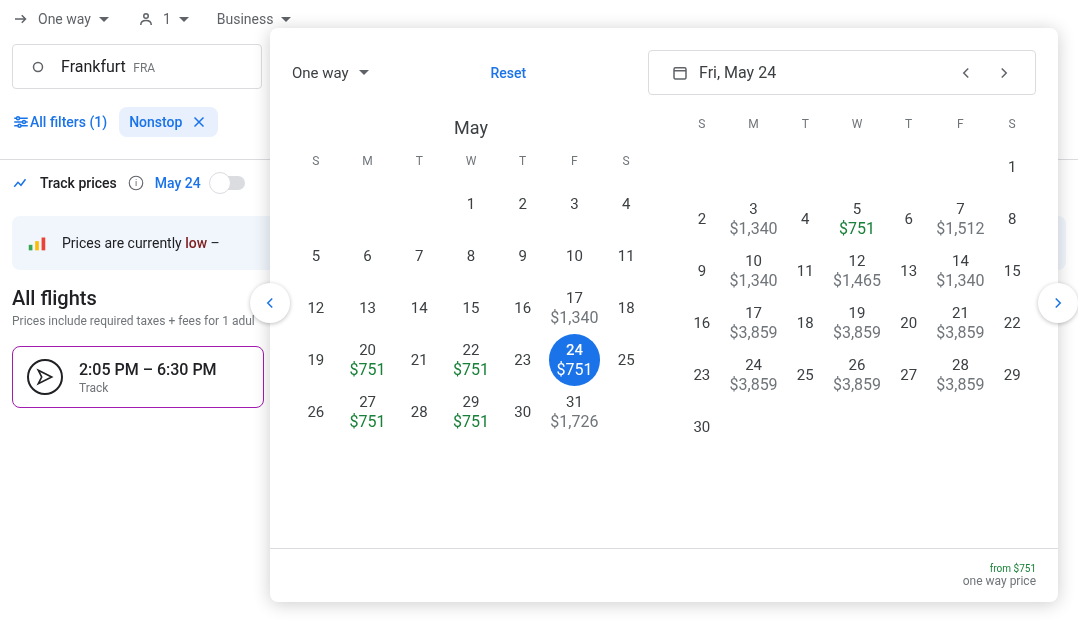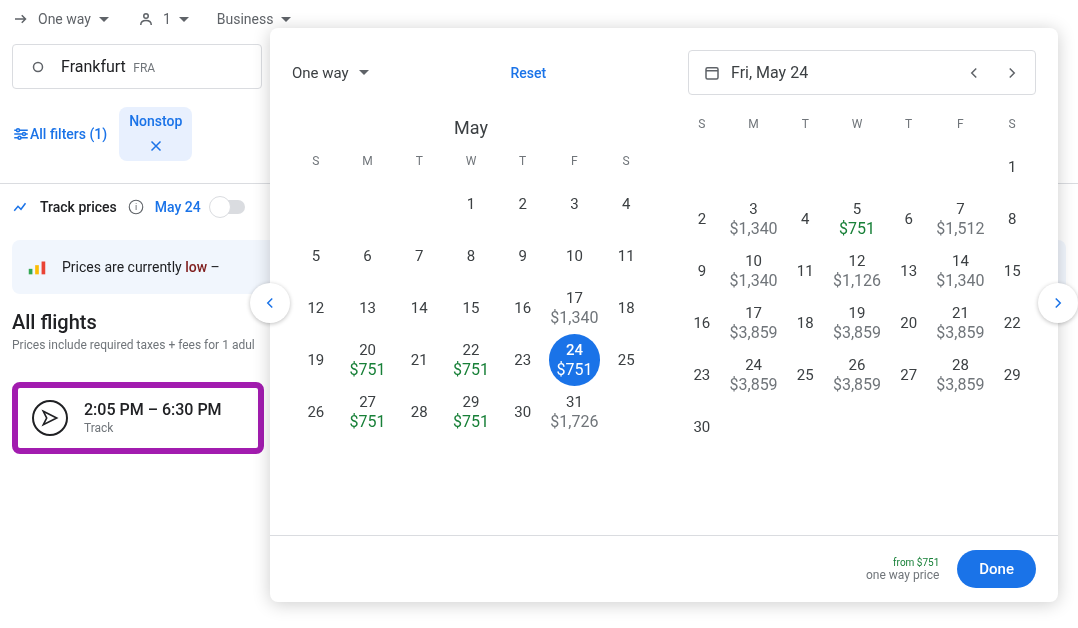--- a/index.html
+++ b/index.html
@@ -9,47 +9,47 @@
 .topbar { padding: 10px 12px; gap: 28px; }
 .dropdown { display: flex; align-items: center; gap: 8px; color: #5f6368; cursor: pointer; }
 .dropdown svg { fill: #5f6368; }
 
 .origin-box { margin: 6px 12px; border: 1px solid #dadce0; border-radius: 4px; padding: 12px 16px; display: flex; align-items: center; gap: 14px; width: 250px; }
 .origin-box .city { font-size: 16px; color: #202124; }
 .origin-box .code { font-size: 12px; color: #70757a; margin-left: 4px; }
 
 .filters { padding: 12px; gap: 12px; }
 .filter-all { color: #1a73e8; display: flex; align-items: center; font-weight: 500; }
-.chip { background: #e8f0fe; color: #1a73e8; border-radius: 8px; padding: 6px 10px; display: flex; align-items: center; gap: 8px; font-weight: 500; flex-direction: column; }
+.chip { background: #e8f0fe; color: #1a73e8; border-radius: 8px; padding: 6px 10px; display: flex; align-items: center; gap: 8px; font-weight: 500; }
 
 .divider { height: 1px; background: #dadce0; margin: 10px 0 14px 0; }
 
 .track-row { padding: 0 12px 14px; gap: 10px; }
 .track-row .label { font-weight: 500; }
 .toggle { width: 34px; height: 14px; background: #dadce0; border-radius: 7px; position: relative; }
 .toggle::after { content:''; position:absolute; width:20px; height:20px; background:#fff; border:1px solid #dadce0; border-radius:50%; top:-4px; left:-2px; }
 
 .banner { margin: 10px 12px 16px; background: #f1f6fd; border-radius: 8px; padding: 16px 14px; display:flex; align-items:center; gap:14px; }
 .banner .low { color: #7f1d1d; font-weight: 500; }
 
 .allflights { padding: 0 12px 8px; }
 .allflights h2 { font-size: 20px; font-weight: 500; margin-bottom: 4px; }
 .allflights .sub { color: #70757a; font-size: 12px; }
 
-.flight-card { margin: 22px 12px; border: 6px solid #a21caf; border-radius: 8px; padding: 12px 14px; display:flex; align-items:flex-start; gap:16px; width: 252px; }
+.flight-card { margin: 10px 12px; border: 1px solid #a21caf; border-radius: 8px; padding: 12px 14px; display:flex; align-items:flex-end; gap:16px; width: 252px; }
 .airline-logo { width:36px; height:36px; border:2px solid #202124; border-radius:50%; display:flex; align-items:center; justify-content:center; }
 .flight-time { font-size: 16px; font-weight: 500; }
 .airline-name { color: #70757a; font-size: 12px; margin-top: 2px; }
 
 
 .datepicker { position: absolute; top: 28px; left: 270px; width: 788px; height: 574px; background: #fff; border-radius: 8px; box-shadow: 0 2px 18px rgba(0,0,0,.2); display:flex; flex-direction:column; }
 .dp-header { display:flex; align-items:center; justify-content:space-between; padding: 22px 22px 18px; }
 .dp-trip { display:flex; align-items:center; gap:10px; color:#3c4043; font-size:15px; }
 .dp-reset { color:#1a73e8; font-weight:500; }
-.dp-date-box { border:1px solid #dadce0; border-radius:4px; padding: 12px 14px; display:flex; align-items:center; gap:12px; width: 348px; justify-content:space-between; }
+.dp-date-box { border:1px solid #dadce0; border-radius:4px; padding: 12px 22px; display:flex; align-items:center; gap:12px; width: 388px; justify-content:space-between; }
 .dp-date-box .d { font-size: 16px; color:#3c4043; display:flex; align-items:center; gap:10px; }
 .dp-date-box .navs { display:flex; gap:20px; }
 .dp-calwrap { display:flex; gap: 24px; padding: 4px 20px; flex: 1; position:relative; }
 .month { flex:1; }
 .month-title { text-align:center; font-size:18px; color:#3c4043; margin-bottom: 16px; font-weight: 400; }
 .weekdays, .week { display:grid; grid-template-columns: repeat(7, 1fr); }
 .weekdays div { text-align:center; color:#70757a; font-size:12px; padding-bottom: 10px; }
 .day { height: 52px; display:flex; flex-direction:column; align-items:center; justify-content:center; font-size:14px; color:#3c4043; cursor:pointer; border-radius: 50%; }
 .day .num { font-size:15px; }
 .day .price { font-size:16px; color:#70757a; margin-top:1px; }
@@ -371,21 +371,21 @@
           </div>
           <div class="day">
             <div class="num">10</div>
             <div class="price">$1,340</div>
           </div>
           <div class="day">
             <div class="num">11</div>
           </div>
           <div class="day">
             <div class="num">12</div>
-            <div class="price">$1,126</div>
+            <div class="price">$1,465</div>
           </div>
           <div class="day">
             <div class="num">13</div>
           </div>
           <div class="day">
             <div class="num">14</div>
             <div class="price">$1,340</div>
           </div>
           <div class="day">
             <div class="num">15</div>
@@ -443,15 +443,14 @@
           </div>
         </div>
       </div>
   </div>
 
   <div class="dp-footer">
     <div class="from">
       <div class="p">from $751</div>
       <div class="s">one way price</div>
     </div>
-    <button class="done-btn">Done</button>
   </div>
 </div>
 
 </body></html>

